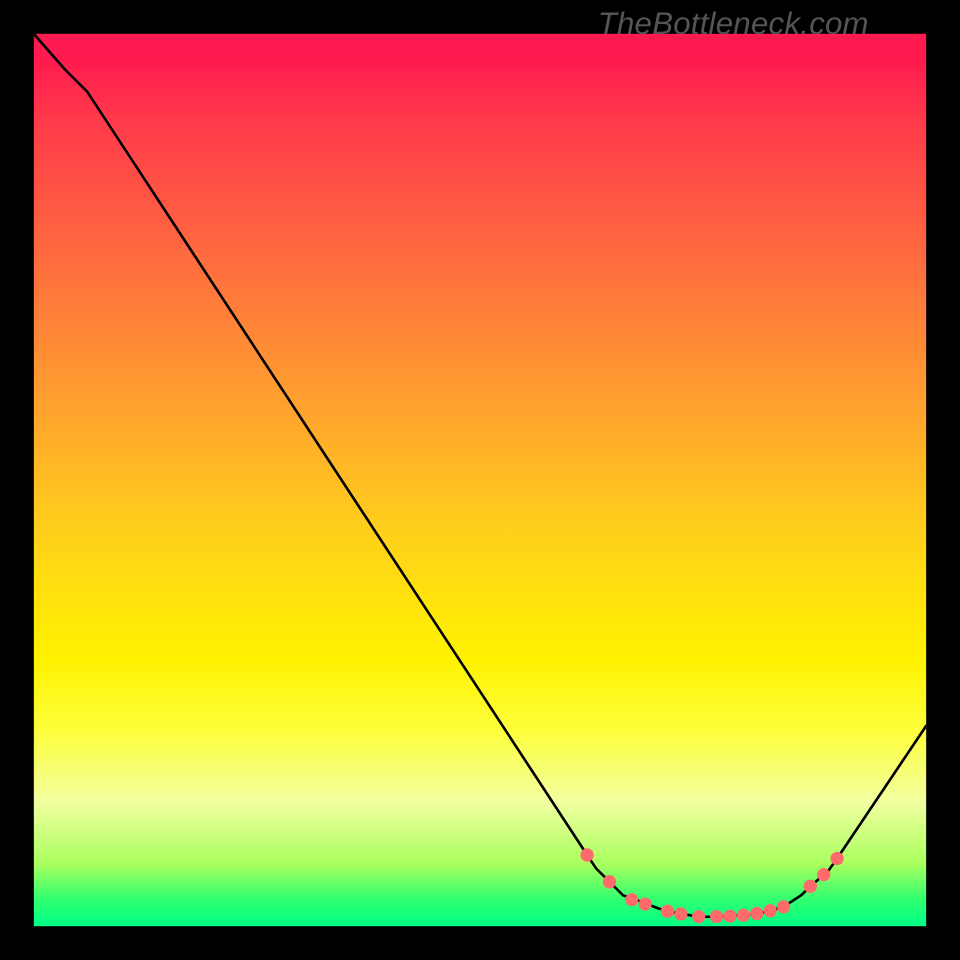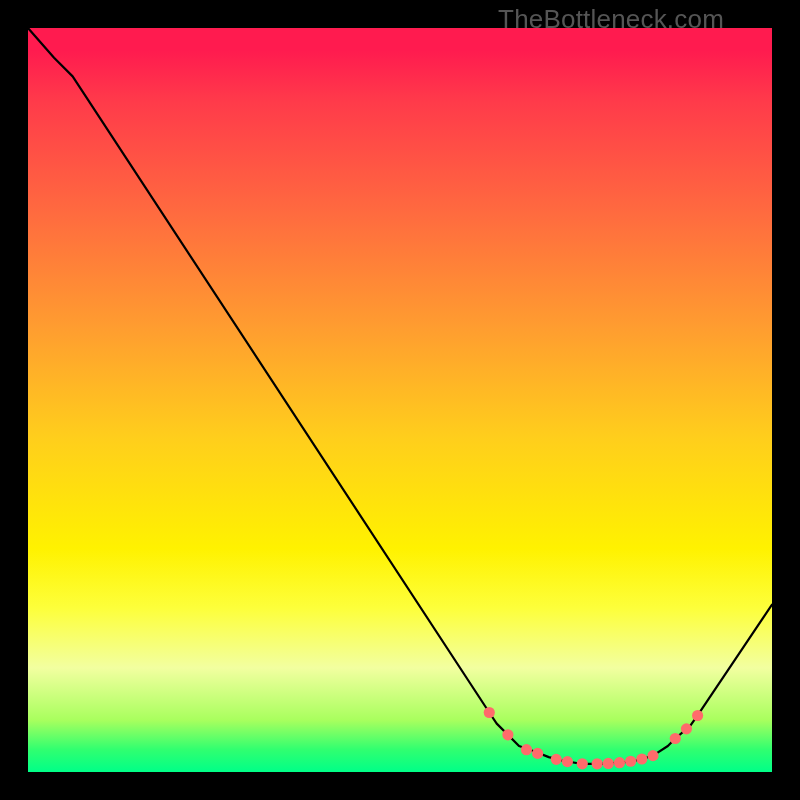--- a/index.html
+++ b/index.html
@@ -9,20 +9,21 @@
     height: 800px;
     background: #000;
     overflow: hidden;
     font-family: Arial, Helvetica, sans-serif;
   }
   .frame {
     position: relative;
     width: 732px;
     height: 800px;
     background: #000;
+    font-style: italic;
   }
   .attribution {
     position: absolute;
     top: 4px;
     right: 8px;
     color: #555;
     font-size: 26px;
     letter-spacing: 0.2px;
     z-index: 5;
     font-weight: 400;

